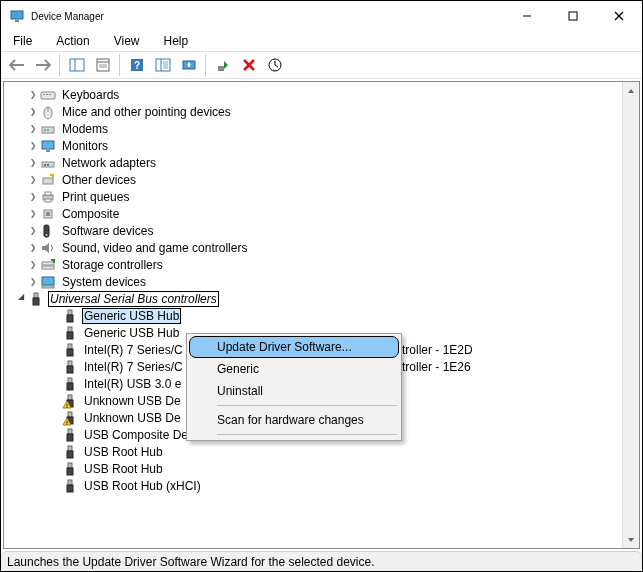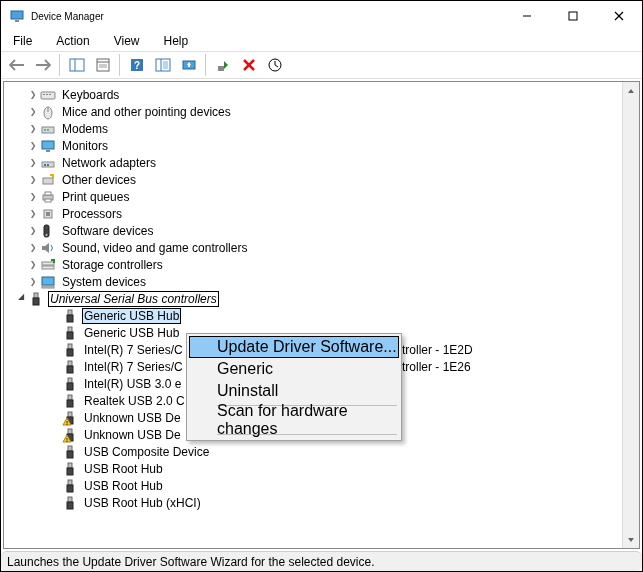--- a/index.html
+++ b/index.html
@@ -29,21 +29,21 @@
   .arrow.none { color:transparent; }
   .arrow.open { color:#000; }
   .dicon { width:16px; height:16px; margin-right:4px; display:inline-flex; align-items:center; justify-content:center; }
   .lbl { padding:0 2px; }
   .lbl.selected { background:#cde8ff; border:1px solid #000; padding:0 1px; }
   .lbl.boxed { border:1px solid #000; padding:0 1px;font-style:italic; }
   .indent0 { padding-left:22px; }
   .indent1 { padding-left:44px; }
   
   .ctxmenu { position:absolute; left:182px; top:251px; width:216px; background:#f2f2f2; border:1px solid #a0a0a0; box-shadow:3px 3px 4px rgba(0,0,0,0.25); padding:2px; z-index:10; }
-  .ctxitem { height:22px; display:flex; align-items:center; padding-left:28px; font-size:16px; }
+  .ctxitem { height:22px; display:flex; align-items:center; padding-left:28px; font-size:12px;border-radius:7px; }
   .ctxitem.hl { background:#91c9f7; border:1px solid #000; padding-left:27px; }
   .ctxsep { height:1px; background:#c0c0c0; margin:3px 2px 3px 28px; }
   .ctxitem.bold { font-weight:bold; }
   
   .statusbar { height:20px; border-top:1px solid #ccc; display:flex; align-items:center; padding:0 6px; font-size:12px; background:#f0f0f0;border-radius:6px; }
   
 </style>
 </head>
 <body>
 
@@ -227,21 +227,21 @@
         <span class="lbl">Print queues</span>
       </div>
       <div class="node indent0">
         <span class="arrow" style="transform: none; font-size: 8px; color: rgb(119, 119, 119);">❯</span>
         <span class="dicon">
           <svg width="16" height="16" viewBox="0 0 16 16">
             <rect x="4" y="4" width="8" height="8" fill="#ddd" stroke="#888"></rect>
             <rect x="6" y="6" width="4" height="4" fill="#888"></rect>
           </svg>
         </span>
-        <span class="lbl">Processors</span>
+        <span class="lbl">Composite</span>
       </div>
       <div class="node indent0">
         <span class="arrow" style="transform: none; font-size: 8px; color: rgb(119, 119, 119);">❯</span>
         <span class="dicon">
           <svg width="16" height="16" viewBox="0 0 16 16">
             <rect x="4" y="2" width="5" height="12" rx="2" fill="#444" stroke="#222"></rect>
             <circle cx="6.5" cy="12" r="1" fill="#ccc"></circle>
           </svg>
         </span>
         <span class="lbl">Software devices</span>
@@ -331,30 +331,20 @@
       </div>
       <div class="node indent1" style="position:relative">
         <span class="arrow none">·</span>
         <span class="dicon">
           <svg width="16" height="16" viewBox="0 0 16 16">
             <rect x="6" y="2" width="4" height="5" fill="#c0c0c0" stroke="#666"></rect>
             <rect x="5" y="7" width="6" height="7" fill="#444" stroke="#222"></rect>
           </svg>
         </span>
         <span class="lbl">Intel(R) USB 3.0 e</span>
-      </div>
-      <div class="node indent1" style="position:relative">
-        <span class="arrow none">·</span>
-        <span class="dicon">
-          <svg width="16" height="16" viewBox="0 0 16 16">
-            <rect x="6" y="2" width="4" height="5" fill="#c0c0c0" stroke="#666"></rect>
-            <rect x="5" y="7" width="6" height="7" fill="#444" stroke="#222"></rect>
-          </svg>
-        </span>
-        <span class="lbl">Realtek USB 2.0 C</span>
       </div>
       <div class="node indent1" style="position:relative">
         <span class="arrow none">·</span>
         <span class="dicon">
           <svg width="16" height="16" viewBox="0 0 16 16">
             <rect x="6" y="2" width="4" height="5" fill="#c0c0c0" stroke="#666"></rect>
             <rect x="5" y="7" width="6" height="7" fill="#444" stroke="#222"></rect>
             <path d="M1 15 L5 8 L9 15 Z" fill="#ffd040" stroke="#b08000"></path>
             <text x="5" y="14.5" text-anchor="middle" font-size="6" fill="#000" font-weight="bold">!</text>
           </svg>

